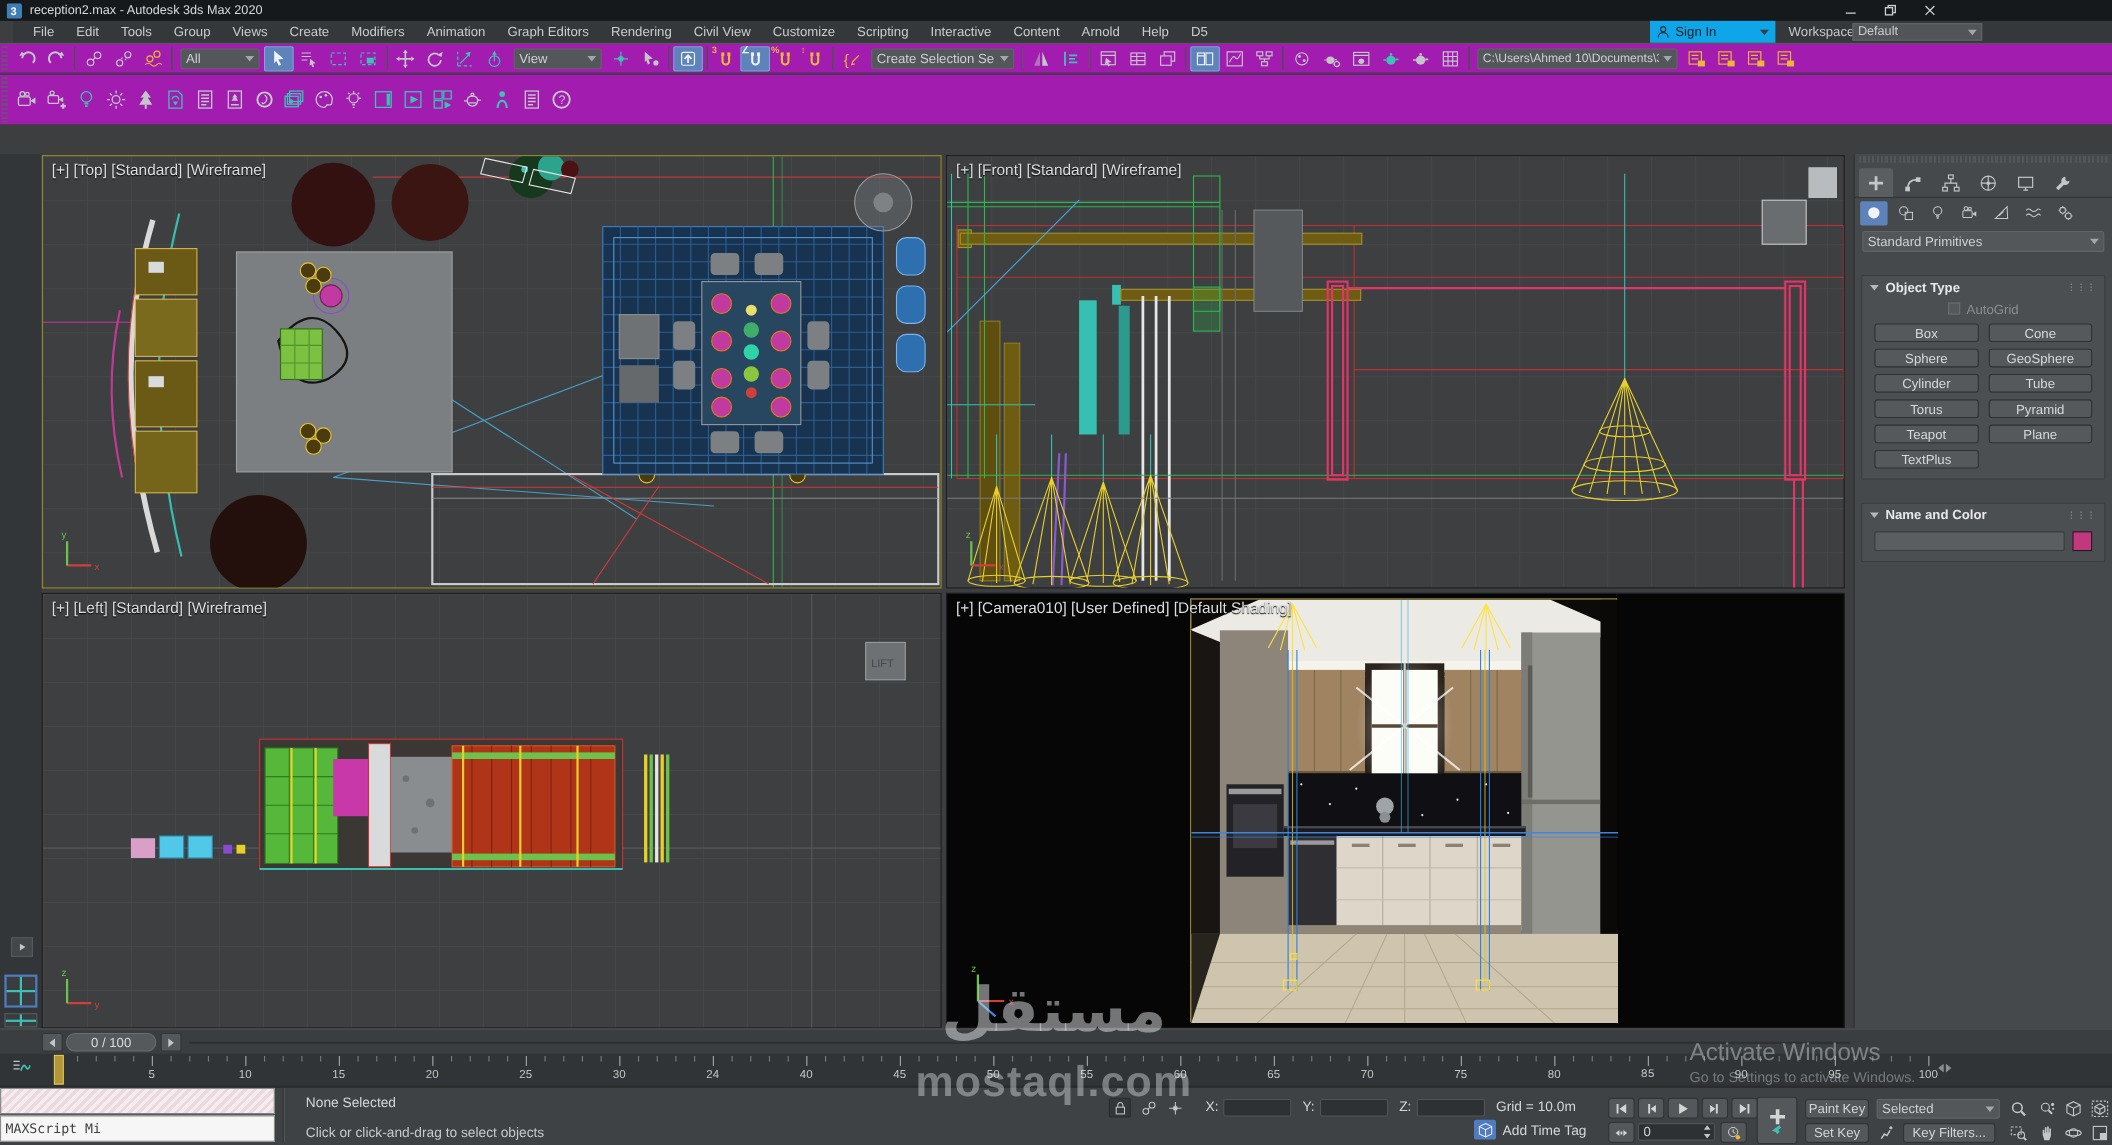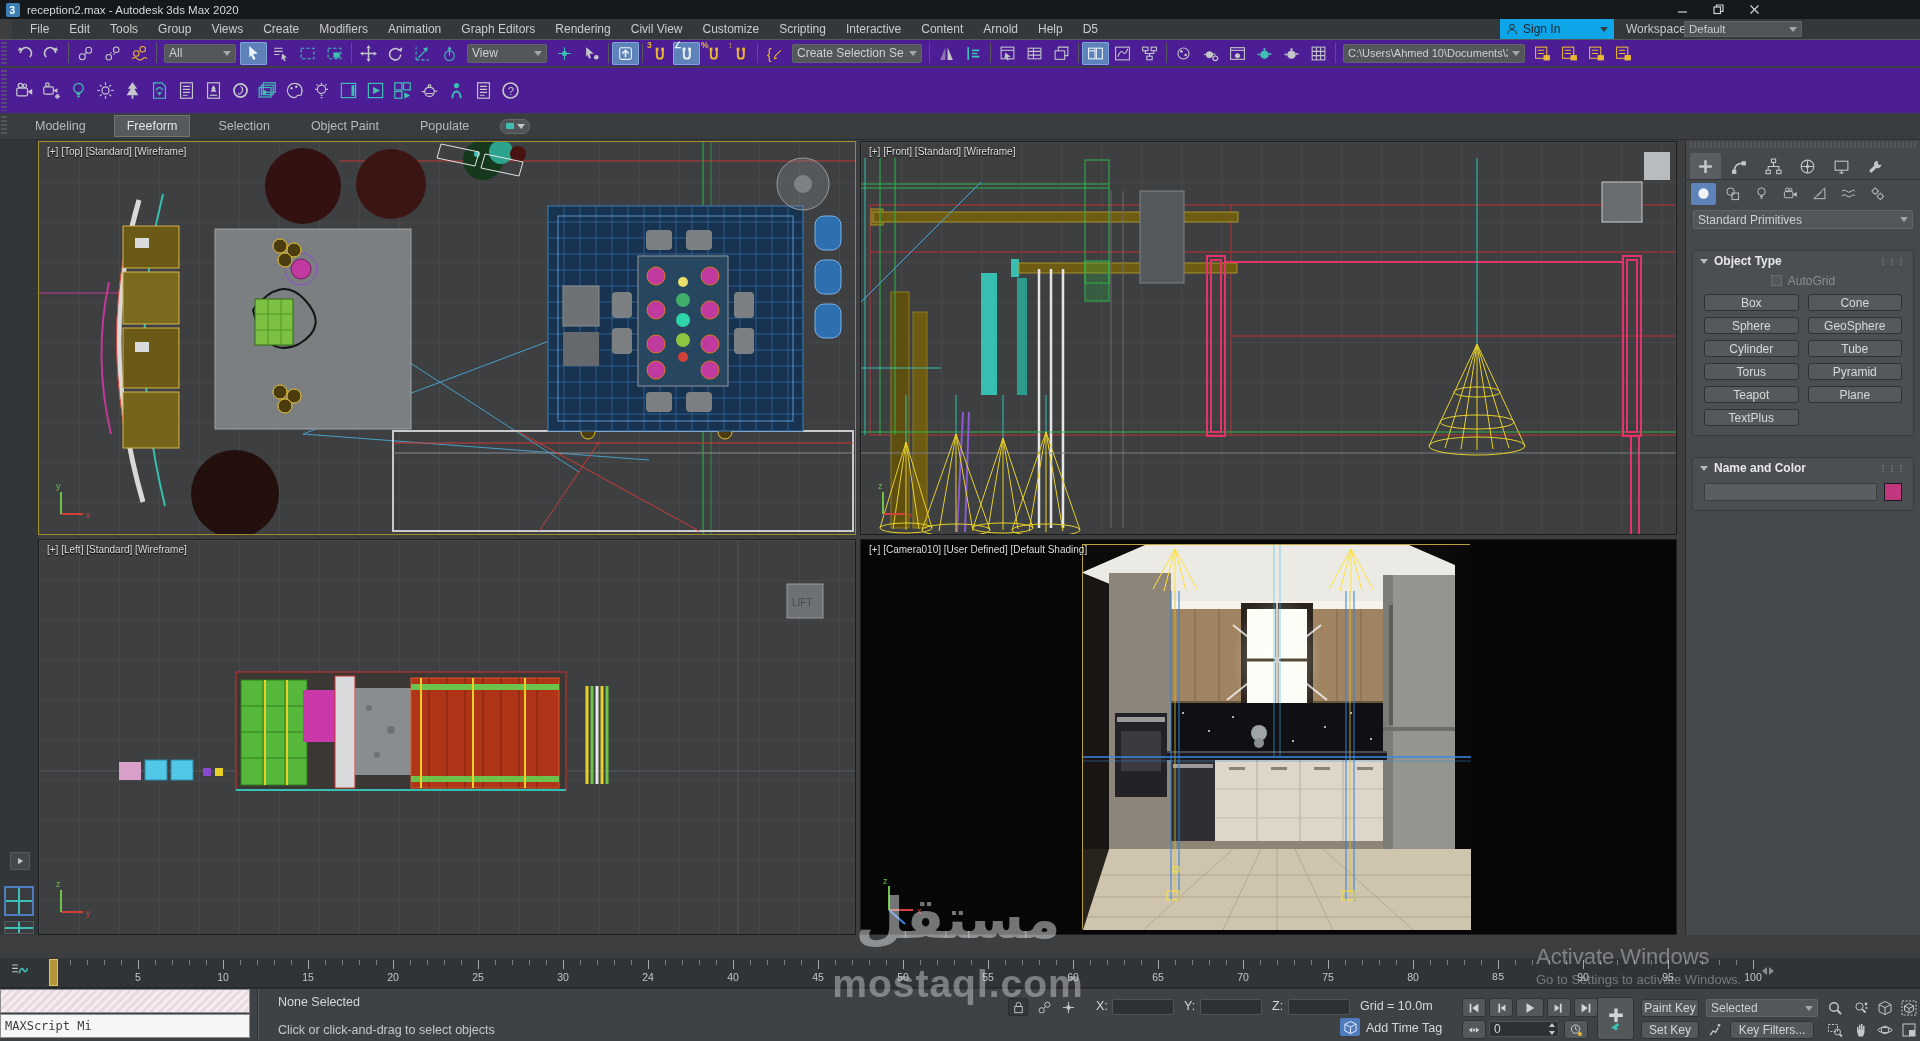--- a/index.html
+++ b/index.html
@@ -12,21 +12,21 @@
 .winbtn svg{stroke:#cfd2d3;fill:none;stroke-width:1.2}
 
 .menubar{position:absolute;left:12px;top:19px;width:100%;height:20px;background:#35383a;display:flex;align-items:center}
 #menus{display:flex;padding-left:8px}
 .mitem{padding:3px 10px;color:#c9cccd;white-space:nowrap}
 .signin{position:absolute;left:1488px;top:0;width:114px;height:20px;background:#0ea5e9;color:#1f2123;display:flex;align-items:center;gap:5px;padding:0 6px;font-size:12px}
 .signin .caret{border-top-color:#3a3d3f;margin-left:auto}
 .wslabel{position:absolute;left:1614px;top:3px;color:#c6c9ca}
 .wsdd{position:absolute;left:1672px;top:2px;width:118px;height:16px;background:#515558;border:1px solid #606466;display:flex;align-items:center;justify-content:space-between;padding:0 4px;font-size:11.5px}
 
-.tb{position:absolute;left:0;width:100%;background:#4c1d95;display:flex;align-items:center}
+.tb{position:absolute;left:0;width:100%;background:#a21caf;display:flex;align-items:center}
 .tb1{top:39px;height:28px;border-top:1px solid #54585a;border-bottom:1px solid #3a3d3f}
 .tb2{top:68px;height:45px}
 .grip{width:6px;align-self:stretch;margin:2px 4px 2px 1px;background:repeating-linear-gradient(180deg,#5c6062 0 2px,transparent 2px 4px);opacity:.7}
 .tbi{position:relative;width:27px;height:23px;display:flex;align-items:center;justify-content:center;border-radius:2px;color:#c3c7c9;flex:none}
 .tbi svg{width:17px;height:17px}
 .tb2 .tbi{width:27px;height:31px}
 .tb2 .tbi svg{width:19px;height:19px}
 .tbi.on{background:#5d83ba;box-shadow:inset 0 0 0 1px #7fa5d8;color:#eef3f8}
 .teal{color:#3ec1b4}.yellow{color:#eab832}
 .tx{position:absolute;left:1px;top:-2px;font-size:8.5px;font-weight:bold;color:inherit}
@@ -37,21 +37,21 @@
 
 .ribbon{position:absolute;left:0;top:113px;width:100%;height:27px;background:#3a3d3f;display:flex;align-items:center;border-bottom:1px solid #2b2d2f}
 .rtab{padding:4px 13px;margin-left:15px;font-size:12.5px;color:#b5b9bb;white-space:nowrap}
 .rtab.act{background:#565a5c;border:1px solid #707476;color:#e4e6e7;padding:3px 12px}
 .rmini{width:30px;height:15px;background:#505456;border:1px solid #646868;border-radius:7px;display:flex;align-items:center;justify-content:center;gap:3px;margin-left:18px}
 .rmini i{width:8px;height:6px;background:#3ec1b4;border-radius:1px}
 
 .gutter{position:absolute;left:0;top:140px;width:38px;height:795px;background:#333638}
 .vp{position:absolute;overflow:hidden}
 .vp.wire{background-color:#3d3f41;background-image:linear-gradient(#454749 1px,transparent 1px),linear-gradient(90deg,#454749 1px,transparent 1px);background-size:40px 40px}
-.vplabel{position:absolute;left:8px;top:4px;font-size:10px;color:#dcdedf;z-index:5;text-shadow:0 1px 1px #000;white-space:nowrap}
+.vplabel{position:absolute;left:8px;top:4px;font-size:14px;color:#dcdedf;z-index:5;text-shadow:0 1px 1px #000;white-space:nowrap}
 #vpTop{left:38px;top:141px;width:818px;height:394px;border:1px solid #9c8b26}
 #vpFront{left:860px;top:141px;width:817px;height:394px;border:1px solid #1b1d1e}
 #vpLeft{left:38px;top:539px;width:818px;height:396px;border:1px solid #1b1d1e}
 #vpCam{left:860px;top:539px;width:817px;height:396px;background:#060606;border:1px solid #1b1d1e}
 .camimg{position:absolute;left:221px;top:4px;width:388px;height:385px;border:1px solid #b9a23a}
 .vp svg.scene{position:absolute;left:0;top:0}
 
 .panel{position:absolute;left:1685px;top:140px;width:235px;height:795px;background:#46494b;border-left:1px solid #2b2d2f}
 .pgrip{height:6px;margin:2px 4px;background:repeating-linear-gradient(90deg,#5c6062 0 2px,transparent 2px 4px);opacity:.6}
 .ptabs{display:flex;align-items:flex-end;height:30px;padding:0 4px;gap:3px;border-bottom:1px solid #303234}
@@ -862,34 +862,20 @@
           </svg>
         </span>
         <span class="tbi">
           <svg viewBox="0 0 16 16">
             <use href="#help"></use>
           </svg>
         </span>
       </div>
     </div>
 
-  <div class="ribbon">
-    <div class="grip" style="align-self:stretch;margin:3px 0 3px 1px"></div>
-    <div id="rtabs" style="display:flex;align-items:center">
-        <span class="rtab">Modeling</span>
-        <span class="rtab act">Freeform</span>
-        <span class="rtab">Selection</span>
-        <span class="rtab">Object Paint</span>
-        <span class="rtab">Populate</span>
-      </div>
-    <span class="rmini">
-        <i></i>
-        <span class="caret" style="border-top-color:#c3c7c9;margin:0"></span>
-      </span>
-  </div>
 
   <div class="gutter"></div>
   <div class="lgarrow">
       <svg width="10" height="10" style="color:#c3c7c9">
         <use href="#tri"></use>
       </svg>
     </div>
   <div class="lg1">
       <div class="lgq"></div>
     </div>
@@ -1354,20 +1340,32 @@
           <span>Name and Color</span>
           <span class="rgrip">⋮⋮⋮</span>
         </div>
       <div class="ncrow">
           <div class="ncfield"></div>
           <div class="ncswatch" id="swatch" style="background: rgb(194, 56, 127);"></div>
         </div>
     </div>
   </div>
 
+  <div class="rowts">
+    <span class="tsbtn" style="left:38px">
+        <span class="tri l"></span>
+      </span>
+    <span class="tsval">
+        <span>0 / 100</span>
+      </span>
+    <span class="tsbtn" style="left:146px">
+        <span class="tri r"></span>
+      </span>
+    <div style="position:absolute;left:172px;top:11px;width:1510px;height:2px;background:#2e3133"></div>
+  </div>
 
   <div class="trackbar">
     <span class="mce"><svg width="18" height="18">
           <use href="#mce"></use>
         </svg></span>
     <div id="ruler" style="position:absolute;left:0;top:0;width:100%;height:100%">
         <span class="tick mj" style="left: 53px;"></span>
         <span class="tlab" style="left: 53px;">0</span>
         <span class="tick" style="left: 70px;"></span>
         <span class="tick" style="left: 87px;"></span>

